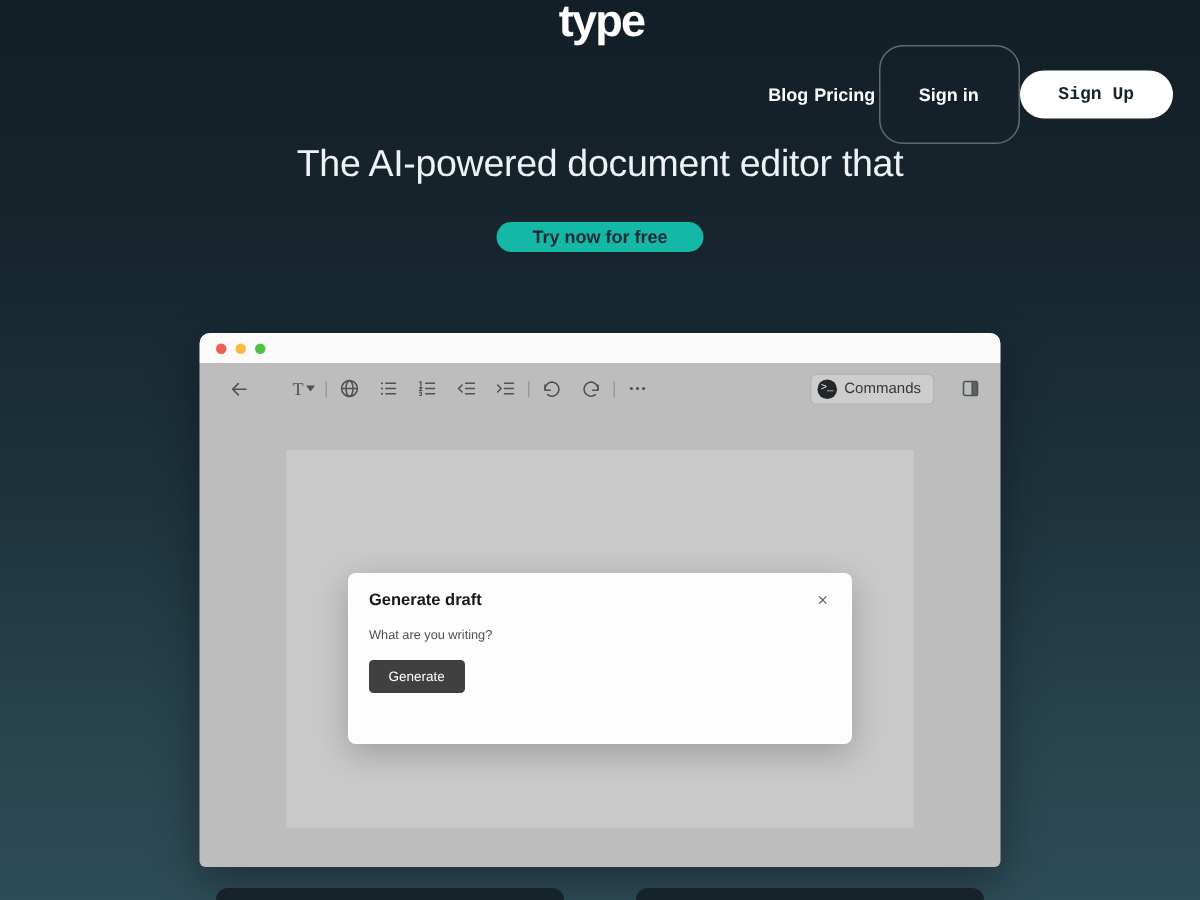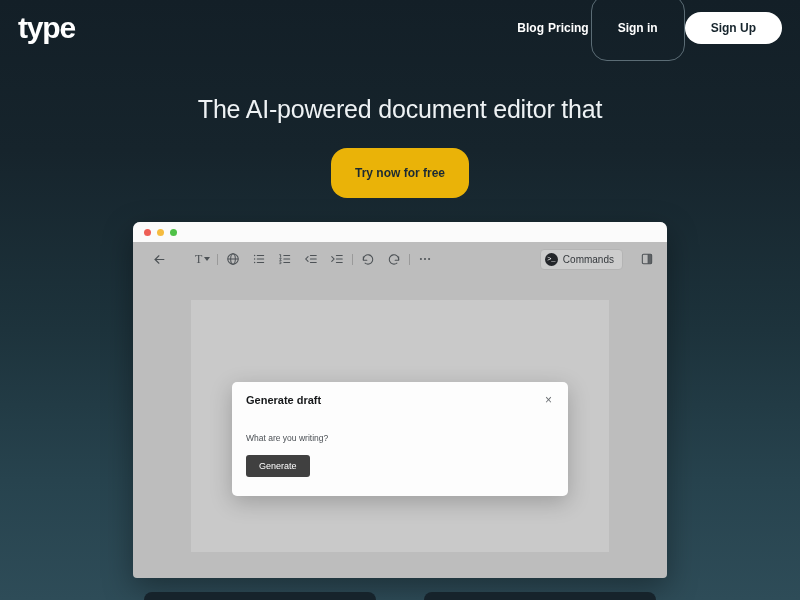--- a/index.html
+++ b/index.html
@@ -18,20 +18,21 @@
 
   
   .nav {
     position: absolute;
     top: 0; left: 0;
     width: 800px;
     height: 56px;
     display: flex;
     align-items: center;
     padding: 0 16px;
+    flex-direction: column;
   }
 
   .logo {
     font-size: 30px;
     font-weight: bold;
     color: #ffffff;
     letter-spacing: -1.2px;
     line-height: 1;
     margin-left: 2px;
   }
@@ -64,21 +65,21 @@
 
   .btn-signup {
     border: none;
     border-radius: 16px;
     background: #ffffff;
     color: #16242c;
     font-size: 12px;
     font-weight: bold;
     padding: 9px 26px;
     cursor: pointer;
-    font-family: Liberation Sans, sans-serif;
+    font-family: Liberation Mono, monospace;
     margin-right: 2px;
   }
 
   
   .hero {
     position: absolute;
     top: 92px; left: 0;
     width: 800px;
     text-align: center;
   }
@@ -87,27 +88,27 @@
     color: #eef2f4;
     font-size: 25px;
     font-weight: normal;
     line-height: 34px;
     letter-spacing: -0.2px;
   }
 
   .cta-wrap { margin-top: 22px; }
 
   .btn-cta {
-    background: #eab308;
+    background: #14b8a6;
     color: #1b2a33;
     border: none;
     border-radius: 16px;
     font-size: 12px;
     font-weight: bold;
-    padding: 18px 24px;
+    padding: 3px 24px;
     cursor: pointer;
     font-family: inherit;
   }
 
   
   .browser {
     position: absolute;
     left: 133px;
     top: 222px;
     width: 534px;
@@ -250,21 +251,21 @@
   .modal-close {
     margin-left: auto;
     color: #6b6f73;
     font-size: 12px;
     line-height: 1;
     cursor: pointer;
     padding: 0 2px;
   }
 
   .field-label {
-    margin-top: 27px;
+    margin-top: 12px;
     font-size: 8.5px;
     color: #4a4f54;
   }
 
   .textarea-box {
     margin-top: 5px;
     width: 306px;
     height: 46px;
     background: #ffffff;
     border: 1px solid #9dbdde;

